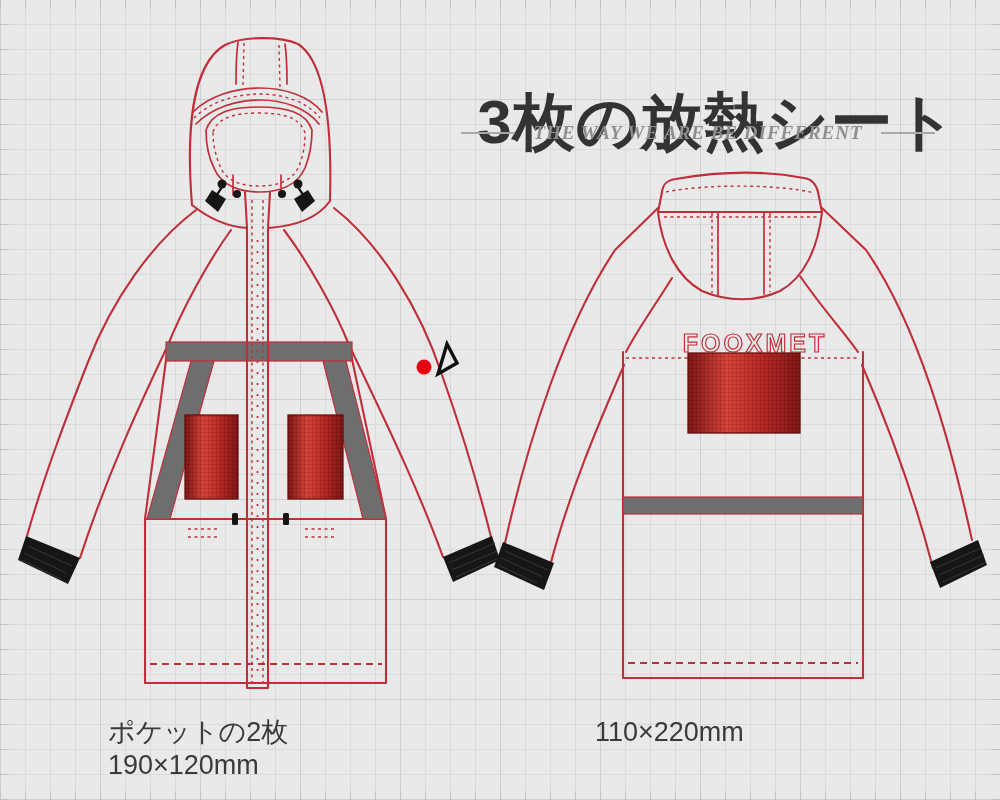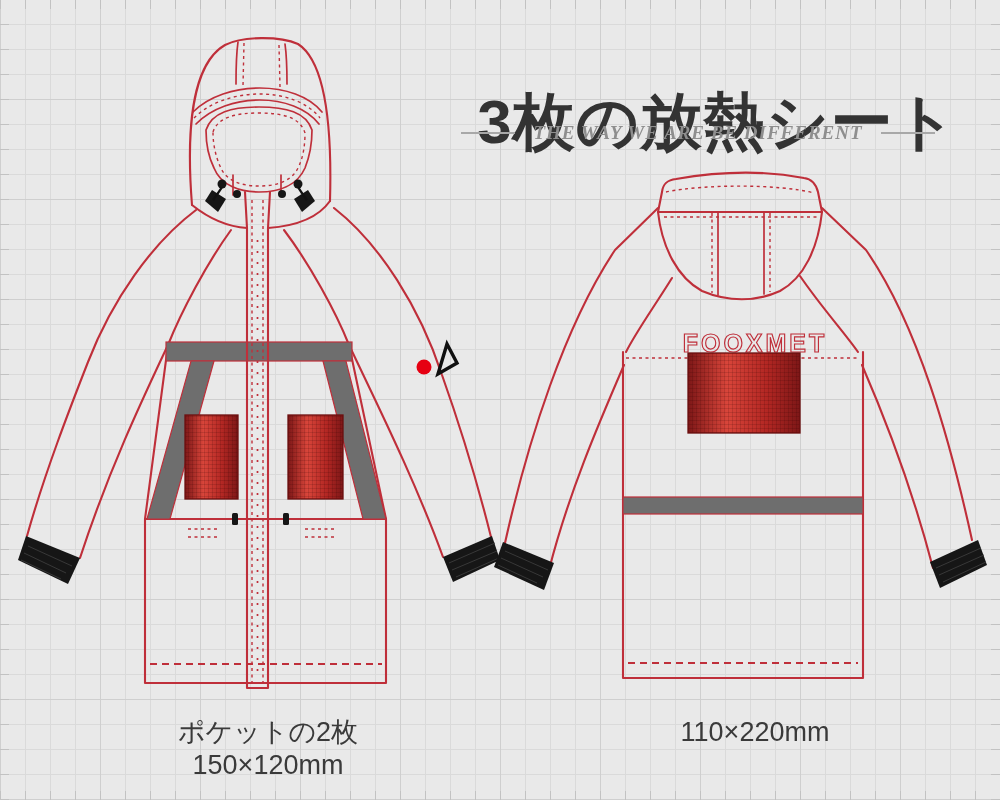--- a/index.html
+++ b/index.html
@@ -43,21 +43,21 @@
   .subtitle-row{
     position:absolute;top:122px;left:450px;width:496px;
     display:flex;align-items:center;justify-content:center;gap:18px;font-family:Liberation Serif, serif;
   }
   .subtitle-line{width:54px;height:2px;background:#a8a8a8;}
   .subtitle{
     font-size:19px;font-style:italic;font-weight:bold;
     color:var(--subtitle-color);letter-spacing:1px;white-space:nowrap;
   }
   .caption{
-    position:absolute;top:716px;width:320px;text-align:center;
+    position:absolute;top:716px;width:320px;text-align:left;
     color:var(--caption-color);font-size:27px;line-height:1.22;
   }
   .caption-front{left:108px;}
   .caption-back{left:595px;}
 
   svg.drawing{position:absolute;left:0;top:0;}
   .ln{fill:none;stroke:var(--accent-red);stroke-width:2.1;stroke-linecap:round;stroke-linejoin:round;}
   .ln1{fill:none;stroke:var(--accent-red);stroke-width:1.7;stroke-linecap:round;stroke-linejoin:round;}
   .dash{fill:none;stroke:var(--accent-red);stroke-width:1.4;stroke-dasharray:3 3.5;}
   .dashbig{fill:none;stroke:var(--accent-red);stroke-width:2;stroke-dasharray:7 5;}
@@ -244,19 +244,19 @@
 
   <h1 class="title">3枚の放熱シート</h1>
   <div class="subtitle-row">
     <span class="subtitle-line"></span>
     <span class="subtitle">THE WAY WE ARE BE DIFFERENT</span>
     <span class="subtitle-line"></span>
   </div>
 
   <div class="caption caption-front">
     <div>ポケットの2枚</div>
-    <div>150×120mm</div>
+    <div>190×120mm</div>
   </div>
   <div class="caption caption-back">
     <div>110×220mm</div>
   </div>
 
 </div>
 
 </body></html>

